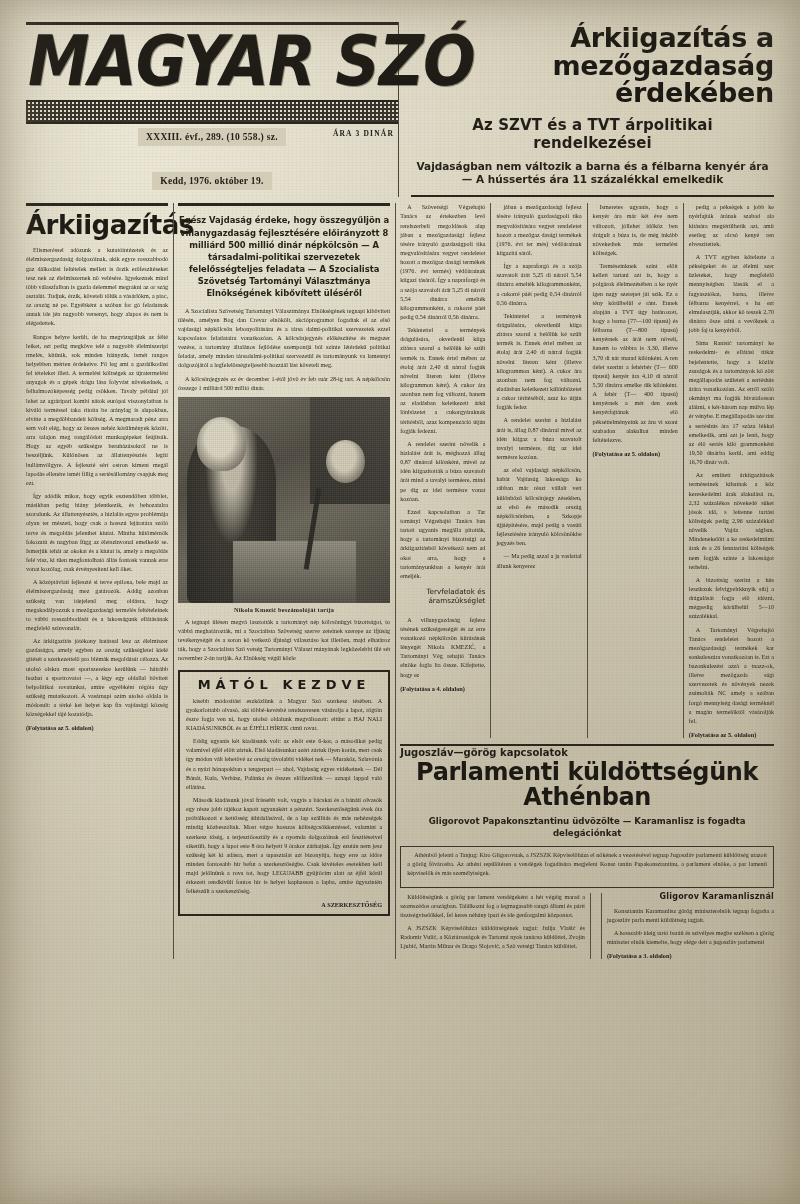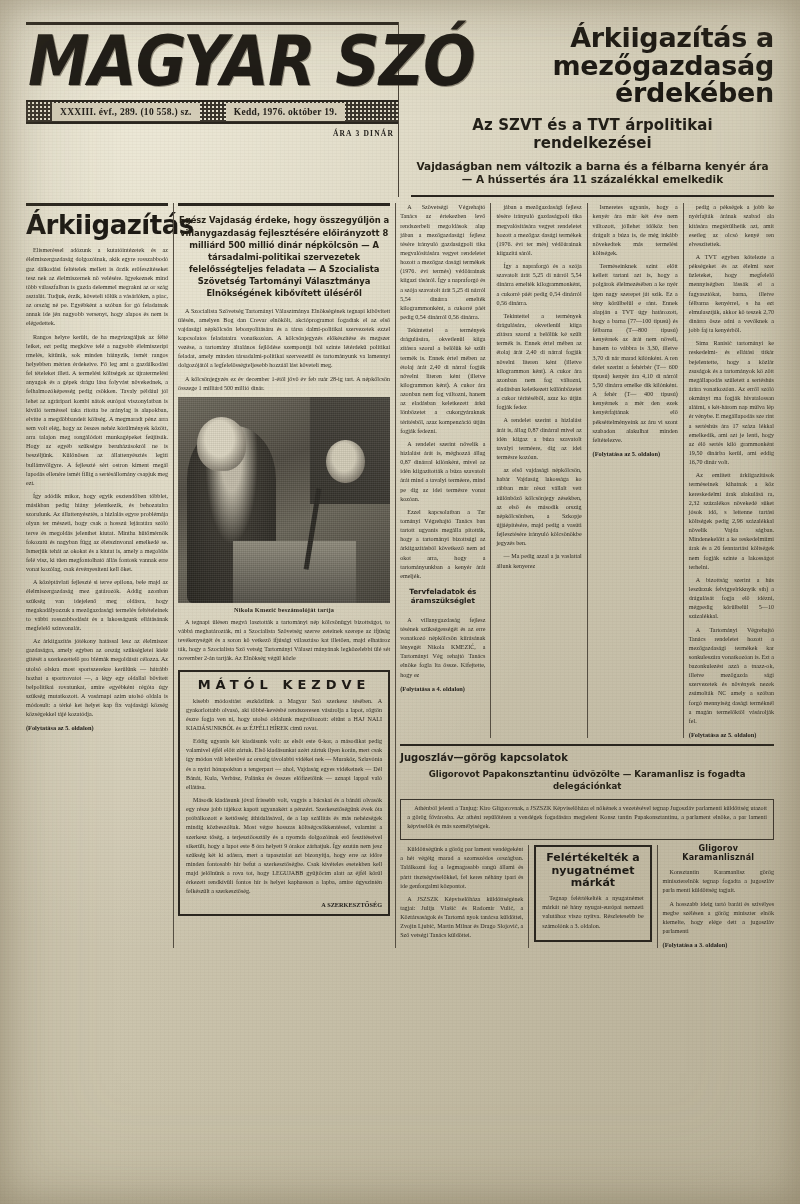--- a/index.html
+++ b/index.html
@@ -45,20 +45,21 @@
     transform:scaleY(1.12);
     transform-origin:left top;
   }
   .issuebar{
     display:flex;align-items:center;
     border-top:2px solid #2a261f;border-bottom:2px solid #2a261f;
     margin-top:14px;height:20px;position:relative;
     background:
       repeating-linear-gradient(90deg,#3a352c 0 2px,rgba(0,0,0,0) 2px 4px),
       repeating-linear-gradient(0deg,#3a352c 0 2px,rgba(0,0,0,0) 2px 4px);
+    flex-direction: column;
   }
   .issuebar .cell{
     background:#d3ccb7;padding:0 8px;font-family:"Liberation Serif",serif;
     font-weight:bold;font-size:9.5px;letter-spacing:.3px;white-space:nowrap;
     line-height:18px;
   }
   .issuebar .sp{flex:0 0 26px;}
   .issuebar .grow{flex:1 1 auto;}
   .price{
     text-align:right;font-size:7.5px;font-weight:bold;letter-spacing:1.2px;
@@ -169,44 +170,44 @@
     font-family:"DejaVu Sans",sans-serif;font-weight:bold;
     font-size:13px;letter-spacing:5px;text-align:center;margin-bottom:5px;color:#1d1a15;
   }
   .sig{text-align:right;font-weight:bold;font-size:6.3px;margin-top:4px;}
 
   
   .col-right{flex:1 1 auto;display:flex;flex-direction:column;}
   .right-cols{display:flex;}
   .rc{flex:1 1 0;}
   .subhead{
-    font-family:"DejaVu Sans",sans-serif;font-weight:bold;font-size:7.2px;
-    text-align:center;line-height:1.3;margin:6px 0 10px;color:#23201a;
-  }
-
-  
-  .banner{margin-top:6px;border-top:2px solid #2a261f;padding-top:5px;}
+    font-family:"DejaVu Sans",sans-serif;font-weight:normal;font-size:7.2px;
+    text-align:right;line-height:1.3;margin:6px 0 10px;color:#23201a;
+  }
+
+  
+  .banner{margin-top:6px;border-top:2px solid #2a261f;}
   .banner-kicker{
     font-family:"DejaVu Sans",sans-serif;font-weight:bold;font-size:10px;
     margin:1px 0 2px 0;color:#201d17;
   }
   .banner-head{
     font-family:"DejaVu Sans",sans-serif;font-weight:bold;font-size:24px;
     text-align:center;letter-spacing:-.4px;line-height:1.05;color:#1c1914;margin:1px 0 0;
   }
   .banner-deck{
     font-family:"DejaVu Sans",sans-serif;font-weight:bold;font-size:8.6px;
     text-align:center;line-height:1.38;margin:6px 0 6px;color:#262218;
   }
   .lead-box{border:1px solid #3a352c;padding:4px 6px;margin-bottom:5px;}
   .bot-cols{display:flex;margin-top:2px;}
   .minibox{border:2px solid #2a261f;padding:5px 6px;}
   .minibox-head{
     font-family:"DejaVu Sans",sans-serif;font-weight:bold;font-size:11px;
-    text-align:center;line-height:1.12;margin-bottom:5px;color:#1d1a15;
+    text-align:right;line-height:1.12;margin-bottom:5px;color:#1d1a15;
   }
   .minibox-head.sm{font-size:8px;letter-spacing:.2px;}
 </style>
 </head>
 <body>
 
 <div class="page">
   <div class="grain"></div>
 
   <div class="masthead">
@@ -338,47 +339,40 @@
             <p>A bizottság szerint a hús leszűrzuk felvigyelrkknyik sth) a drágulását fogja elő idézni, mégpedig körülbelül 5—10 százalékkal.</p>
             <p>A Tartományi Végrehajtó Tanács rendeletet hozott a mezőgazdasági termékek kar sonkuleszára vonatkozóan is. Ezt a bazonkulezést azzá a tnazz-ok, illetve mezőgazda sági szervezetek és növények nezek zsámolták NC amely a szóban forgó mennyiség dasági terméknél a magán termelőktől vásárolják fel.</p>
           </div>
           <div class="contd">(Folytatása az 5. oldalon)</div>
         </div>
 
       </div>
 
       <div class="banner">
         <div class="banner-kicker">Jugoszláv—görög kapcsolatok</div>
+        <div class="banner-head">Parlamenti küldöttségünk Athénban</div>
         <div class="banner-deck">Gligorovot Papakonsztantinu üdvözölte — Karamanlisz is fogadta delegációnkat</div>
 
         <div class="lead-box">
           <div class="jt">
             <p class="noind">Athénból jelenti a Tanjug: Kiro Gligorovnak, a JSZSZK Képviselőháza el nökének a vezetésével tegnap Jugoszláv parlamenti küldöttség utazott a görög fővárosba. Az athéni repülőtéren a vendégek fogadására megjelent Konsz tantin Papakonsztantinu, a parlament elnöke, a par lamenti képviselők és más személyiségek.</p>
           </div>
         </div>
 
         <div class="bot-cols">
 
           <div class="rc" style="flex:1.05 1 0;">
             <div class="jt">
               <p>Küldöttségünk a görög par lament vendégeként a hét végéig marad a szomszédos országban. Találkozni fog a legmagasabb rangú állami és pártt tisztségviselőkkel, fel keres néhány ipari és ide genforgalmi központot.</p>
               <p>A JSZSZK Képviselőháza küldöttségének tagjai: Julija Vlašić és Radomir Vulić, a Köztársaságok és Tartomá nyok tanácsa küldöttei, Zvojin Ljubić, Martin Milnar és Drago Slojović, a Szö vetségi Tanács küldöttei.</p>
             </div>
           </div>
 
           <div class="vrule"></div>
 
-          <div class="rc" style="flex:1 1 0;">
-            <div class="minibox">
-              <div class="minibox-head">Felértékelték a nyugatnémet márkát</div>
-              <div class="jt">
-                <p>Tegnap felértékelték a nyugatnémet márkát né hány nyugat-európai nemzeti valutához viszo nyítva. Részletesebb be számolónk a 3. oldalon.</p>
-              </div>
-            </div>
-          </div>
 
           <div class="vrule"></div>
 
           <div class="rc" style="flex:.95 1 0;">
             <div class="minibox-head sm">Gligorov Karamanlisznál</div>
             <div class="jt">
               <p>Konsztantin Karamanlisz görög miniszterelnök tegnap fogadta a jugoszláv parla menti küldöttség tagjait.</p>
               <p>A hosszabb ideig tartó baráti és szívélyes megbe szélésen a görög miniszter elnök kiemelte, hogy elége dett a jugoszláv parlamenti</p>
             </div>
             <div class="contd">(Folytatása a 3. oldalon)</div>

